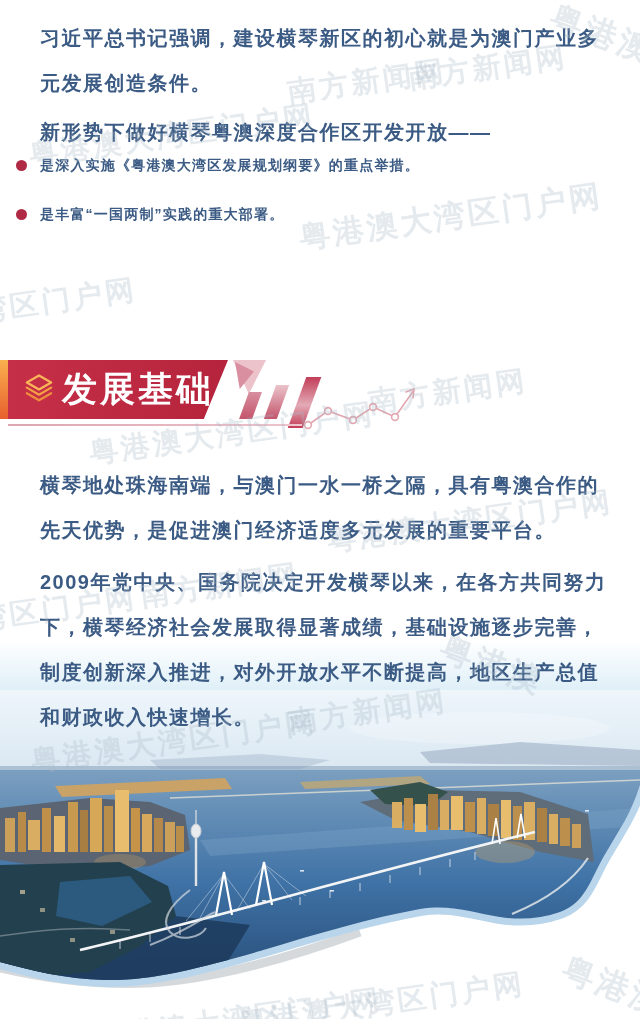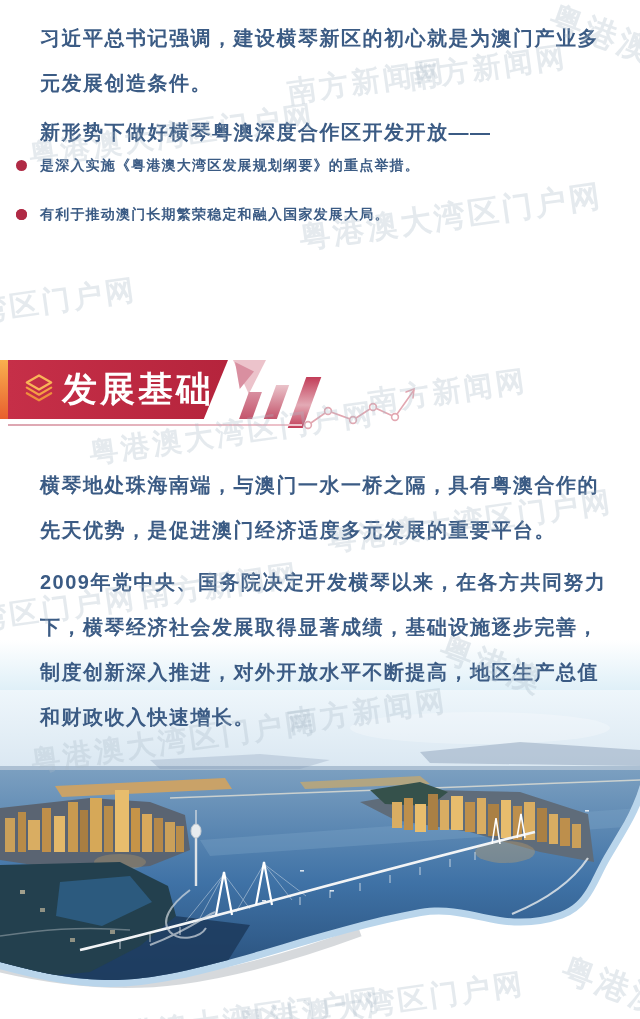--- a/index.html
+++ b/index.html
@@ -85,22 +85,21 @@
   <span class="wm wm-a wa14">粤港澳大湾区门户网</span>
   <span class="wm wm-b wb1">粤港澳</span>
   <span class="wm wm-b wb2">粤港澳</span>
   <span class="wm wm-b wb3">粤港澳</span>
 
   <p class="para p1">习近平总书记强调，建设横琴新区的初心就是为澳门产业多元发展创造条件。</p>
   <p class="para p2">新形势下做好横琴粤澳深度合作区开发开放——</p>
 
   <ul class="bullet-list">
     <li><span class="dot"></span><span>是深入实施《粤港澳大湾区发展规划纲要》的重点举措。</span></li>
-    <li><span class="dot"></span></li>
-    <li><span class="dot"></span><span>有利于推动澳门长期繁荣稳定和融入国家发展大局。</span></li>
+    <li><span class="dot"></span><span>是丰富“一国两制”实践的重大部署。</span></li>
   </ul>
 
   <div class="banner">
     <span class="edge"></span>
     <span class="ribbon"></span>
     <span class="tri1"></span>
     <span class="tri2"></span>
     <svg class="icon" viewBox="0 0 32 34">
       <polygon points="16,2 29,9.5 16,17 3,9.5" fill="none" stroke="#f9b558" stroke-width="2.4" stroke-linejoin="round"></polygon>
       <path d="M3,15 L16,22.5 L29,15" fill="none" stroke="#f5a044" stroke-width="2.4" stroke-linejoin="round" stroke-linecap="round"></path>

